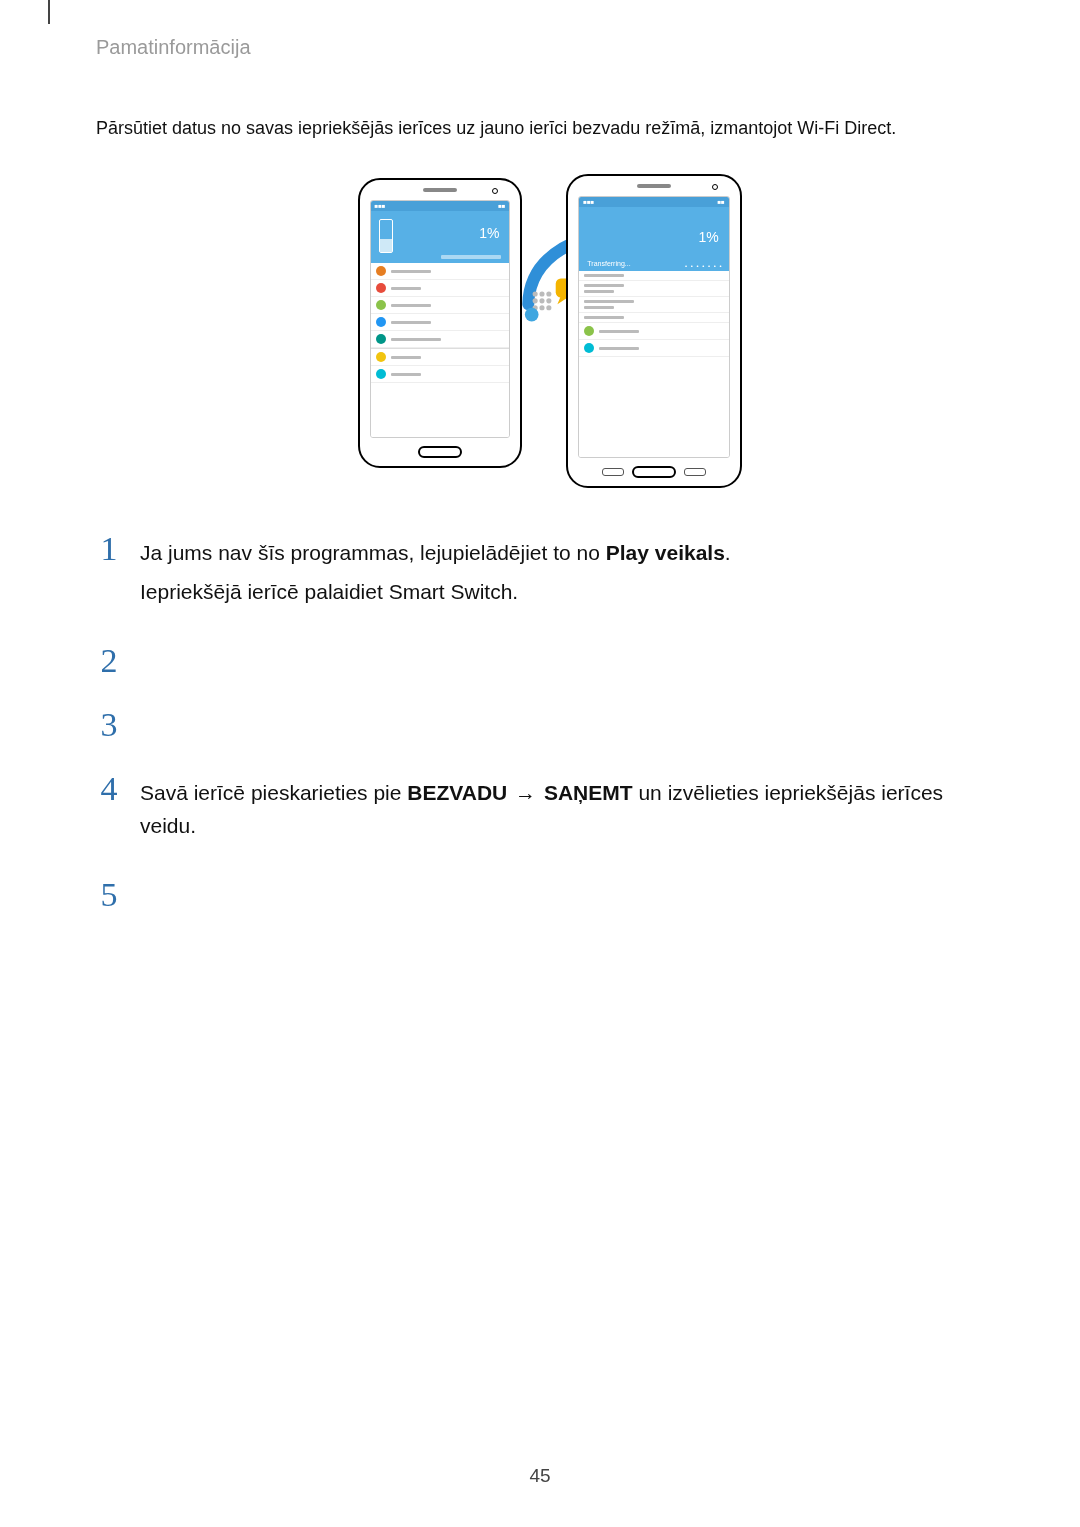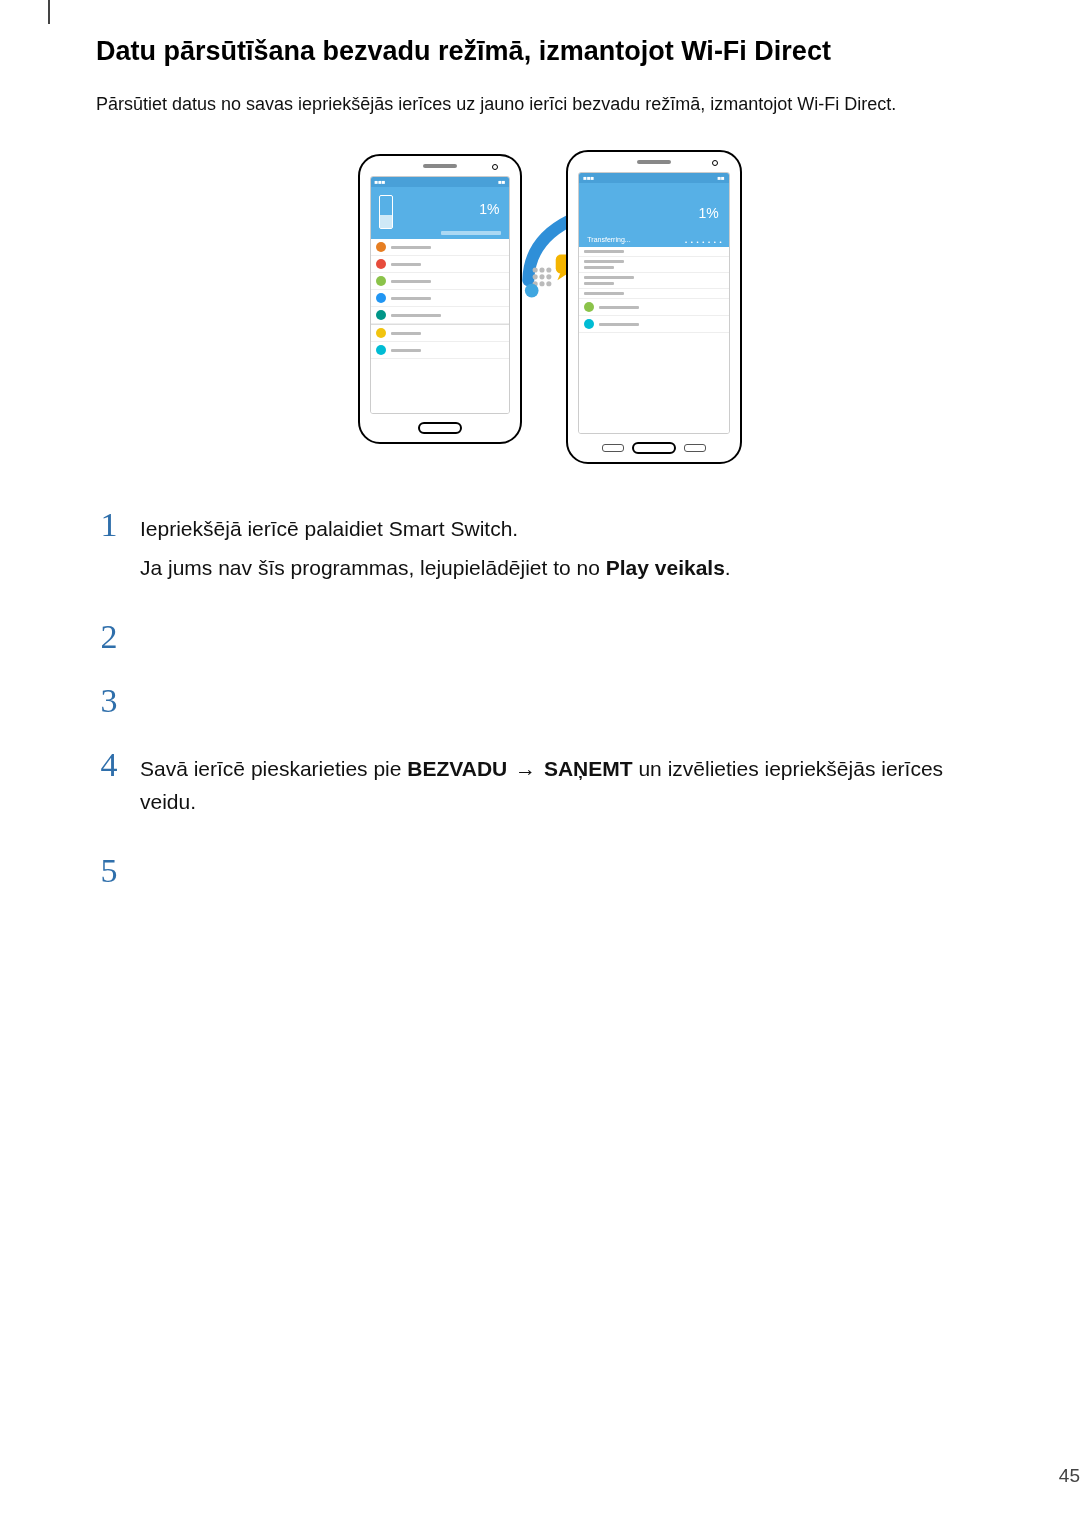--- a/index.html
+++ b/index.html
@@ -156,40 +156,40 @@
     color: #111;
     padding-top: 5px;
   }
   .step-body p { margin-bottom: 6px; }
   .step-body strong { font-weight: 700; }
   .arrow-sep { padding: 0 2px; }
   .page-num {
     position: absolute;
     bottom: 40px;
     left: 0; right: 0;
-    text-align: right;
+    text-align: center;
     font-size: 19px;
     color: #444;
   }
   .transfer-label {
     position: absolute; left: 8px; bottom: 4px; color: #fff; font-size: 7px;
   }
   .dots-right {
     position: absolute; right: 6px; bottom: 2px; letter-spacing: 1px; color: #fff; font-size: 6px;
   }
 </style>
 </head>
 <body>
 
 <div class="margin-tick"></div>
 
 <div class="content">
 
-
-  <h2 class="heading">Datu pārsūtīšana bezvadu režīmā, izmantojot Wi-Fi Direct</h2>
+  <div class="breadcrumb">Pamatinformācija</div>
+
 
   <p class="paragraph">Pārsūtiet datus no savas iepriekšējās ierīces uz jauno ierīci bezvadu režīmā, izmantojot Wi-Fi Direct.</p>
 
   <div class="illustration">
     <div class="phones-wrap">
 
       <div class="phone left">
         <div class="earpiece"></div>
           <div class="cam"></div>
         <div class="screen">
@@ -316,22 +316,22 @@
           <div class="soft"></div>
         </div>
       </div>
     </div>
   </div>
 
   <div class="steps" id="steps-container">
       <div class="step">
         <div class="step-num">1</div>
         <div class="step-body">
+          <p>Ja jums nav šīs programmas, lejupielādējiet to no <strong>Play veikals</strong>.</p>
           <p>Iepriekšējā ierīcē palaidiet Smart Switch.</p>
-          <p>Ja jums nav šīs programmas, lejupielādējiet to no <strong>Play veikals</strong>.</p>
         </div>
       </div>
       <div class="step">
         <div class="step-num">2</div>
       </div>
       <div class="step">
         <div class="step-num">3</div>
       </div>
       <div class="step">
         <div class="step-num">4</div>

